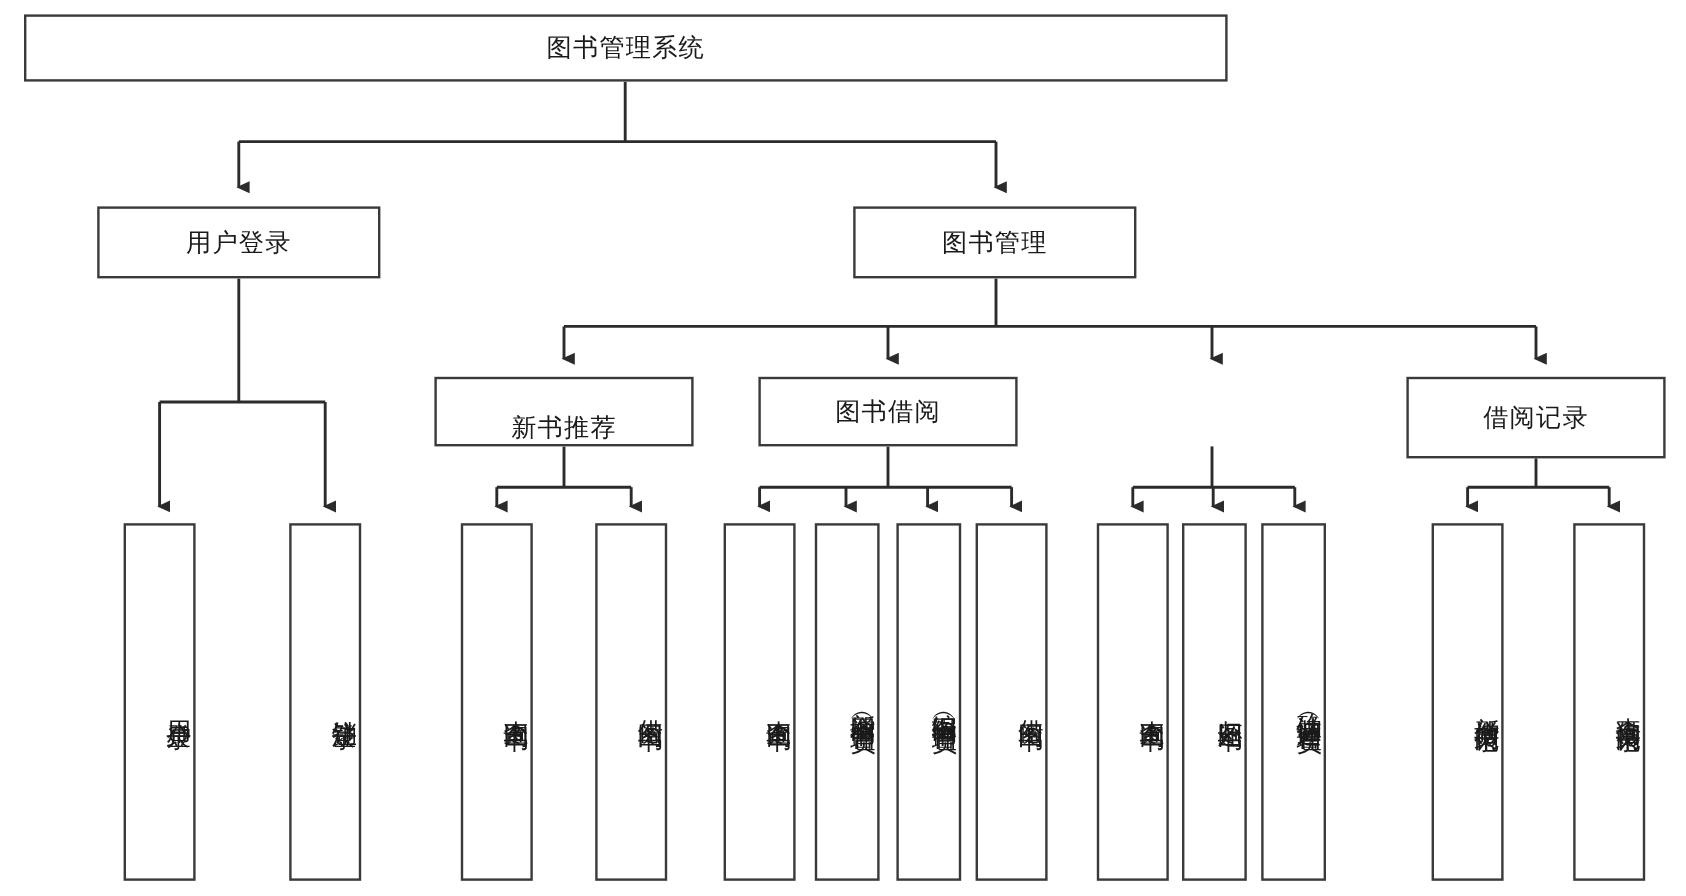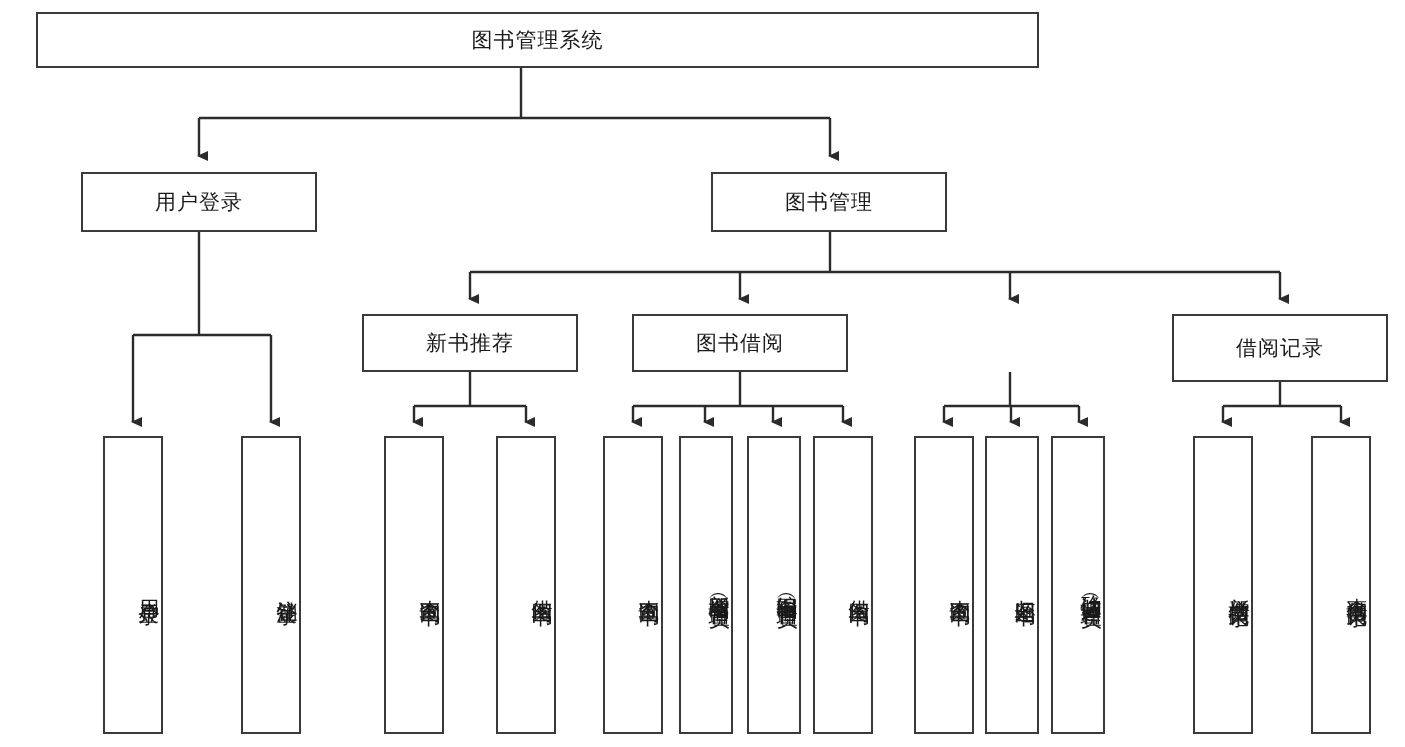--- a/index.html
+++ b/index.html
@@ -112,32 +112,32 @@
       <path d="M1079,406 L1079,422" marker-end="url(#arrow)"></path>
 
       <path d="M1280,372 L1280,406"></path>
       <path d="M1223,406 L1341,406"></path>
       <path d="M1223,406 L1223,422" marker-end="url(#arrow)"></path>
       <path d="M1341,406 L1341,422" marker-end="url(#arrow)"></path>
 
     </g>
   </svg>
 
-  <div class="node horiz" style="left:36px; top:12px; width:1003px; height:56px;">
+  <div class="node horiz" style="left:20px; top:12px; width:1003px; height:56px;">
     <span>图书管理系统</span>
   </div>
 
   <div class="node horiz" style="left:81px; top:172px; width:236px; height:60px;">
     <span>用户登录</span>
   </div>
   <div class="node horiz" style="left:711px; top:172px; width:236px; height:60px;">
     <span>图书管理</span>
   </div>
 
-  <div class="node horiz" style="left:362px; top:314px; width:216px; height:58px;">
+  <div class="node horiz" style="left:362px; top:314px; width:216px; height:58px;align-items:flex-end;">
     <span>新书推荐</span>
   </div>
   <div class="node horiz" style="left:632px; top:314px; width:216px; height:58px;">
     <span>图书借阅</span>
   </div>
   <div class="node horiz" style="left:1172px; top:314px; width:216px; height:68px;">
     <span>借阅记录</span>
   </div>
 
   <div class="node vert" style="left:103px; top:436px; width:60px; height:298px;">

